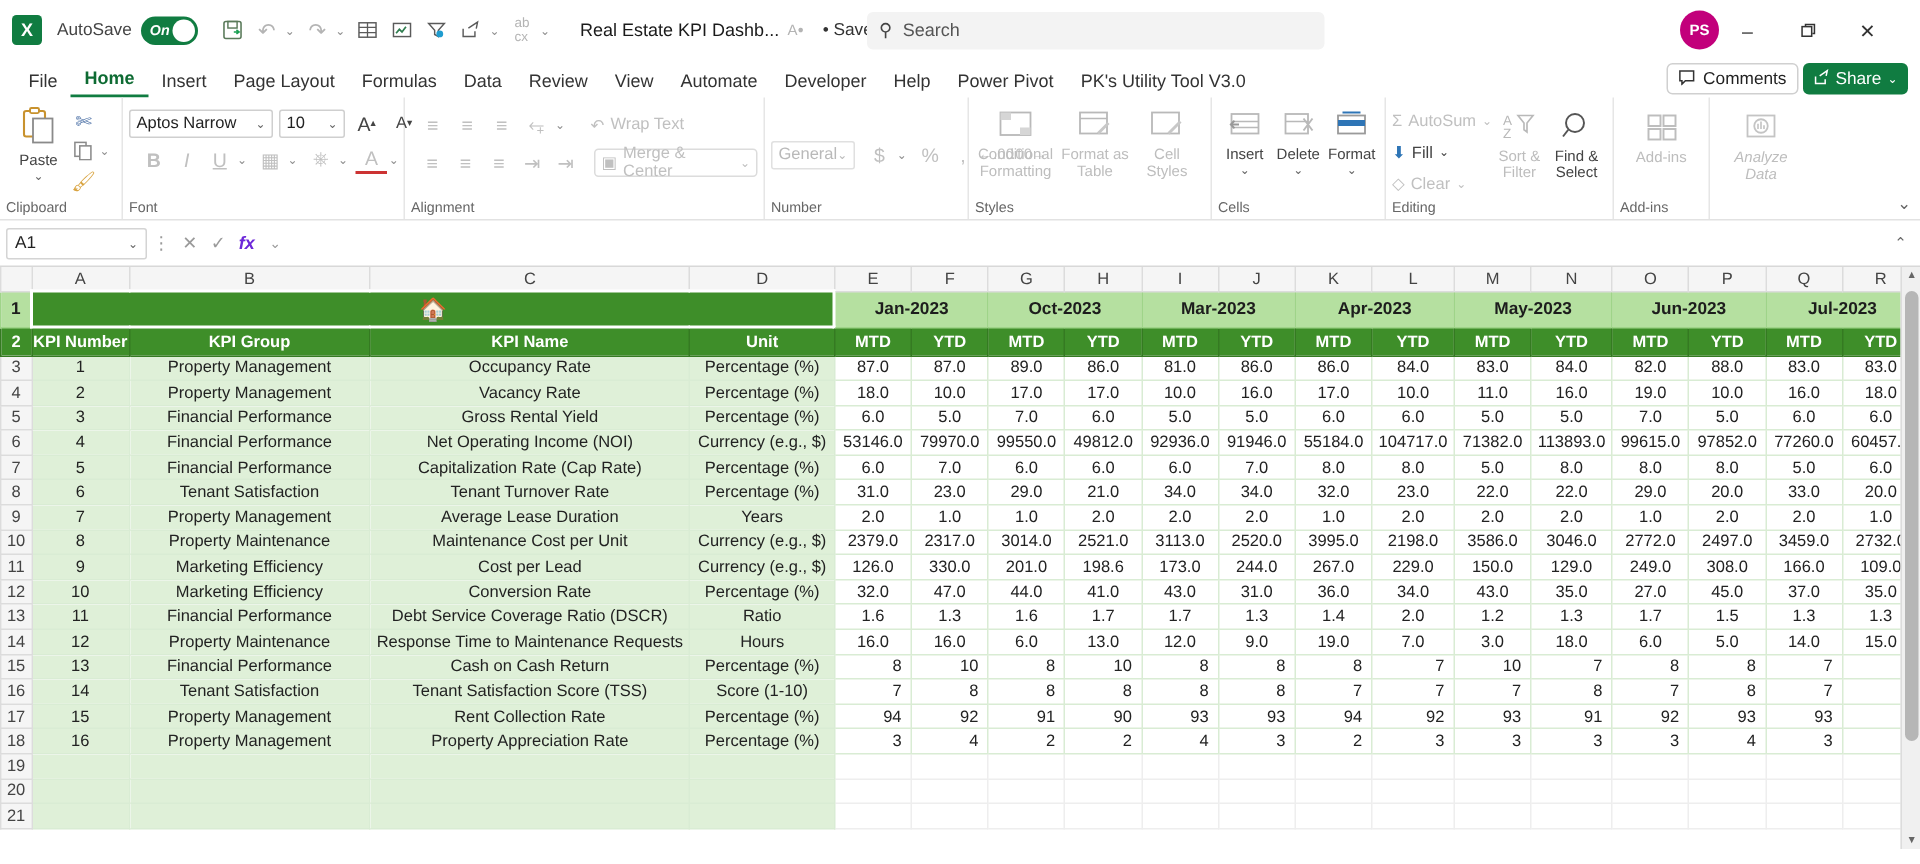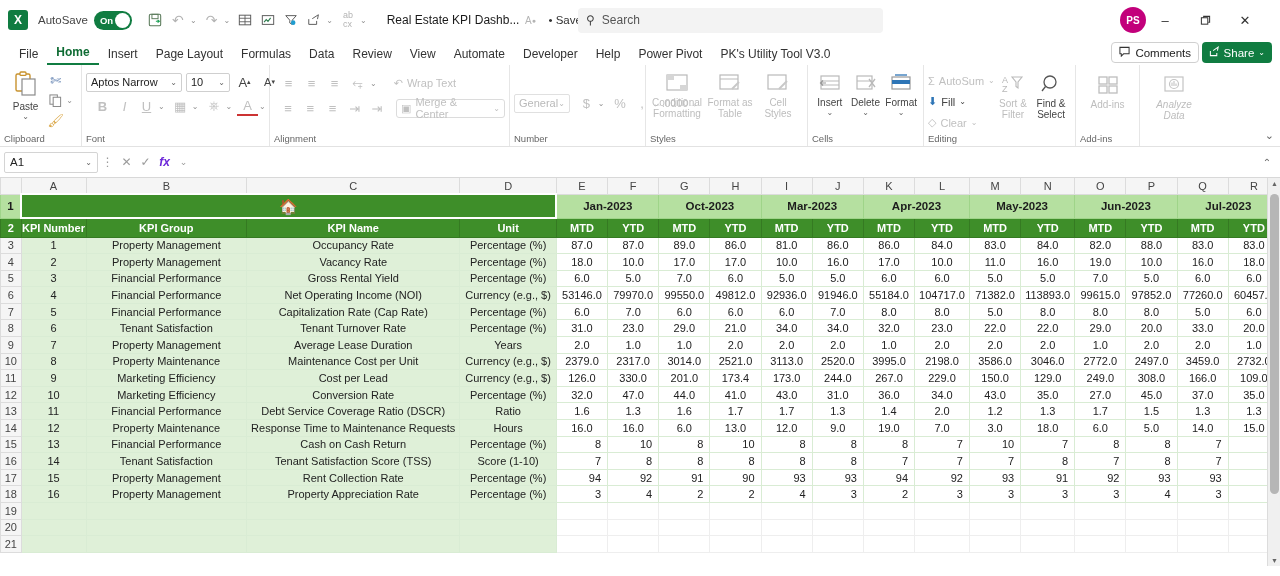--- a/index.html
+++ b/index.html
@@ -23,21 +23,21 @@
   .autosave-lbl { font-size: 11.5px; color: #444; margin-right: 6px; }
   .toggle {
     width: 38px; height: 19px; border-radius: 10px; background: #107c41;
     position: relative; display: flex; align-items: center; margin-right: 12px;
   }
   .toggle .knob {
     width: 15px; height: 15px; border-radius: 50%; background: #fff;
     position: absolute; right: 2px;
   }
   .toggle .on-txt {
-    font-size: 9.5px; color: #fff; font-weight: bold; margin-left: 6px;
+    font-size: 9.5px; color: #fff; font-weight: bold; margin-left: 6px; font-style: italic;
   }
   .qat-icon {
     width: 22px; height: 24px; display: flex; align-items: center;
     justify-content: center; color: #5a5a5a; font-size: 14px; margin-right: 1px;
   }
   .qat-icon.dim { color: #b4b4b4; }
   .qat-caret { font-size: 8px; color: #909090; margin-right: 4px; }
   .doc-title {
     font-size: 12px; color: #1a1a1a; margin-left: 16px; white-space: nowrap;
   }
@@ -796,21 +796,21 @@
         </tr>
         <tr class="body">
           <td class="rowhdr">11</td>
           <td class="cell txt">9</td>
           <td class="cell txt">Marketing Efficiency</td>
           <td class="cell txt">Cost per Lead</td>
           <td class="cell txt">Currency (e.g., $)</td>
           <td class="cell num">126.0</td>
           <td class="cell num">330.0</td>
           <td class="cell num">201.0</td>
-          <td class="cell num">173.4</td>
+          <td class="cell num">198.6</td>
           <td class="cell num">173.0</td>
           <td class="cell num">244.0</td>
           <td class="cell num">267.0</td>
           <td class="cell num">229.0</td>
           <td class="cell num">150.0</td>
           <td class="cell num">129.0</td>
           <td class="cell num">249.0</td>
           <td class="cell num">308.0</td>
           <td class="cell num">166.0</td>
           <td class="cell num">109.0</td>

